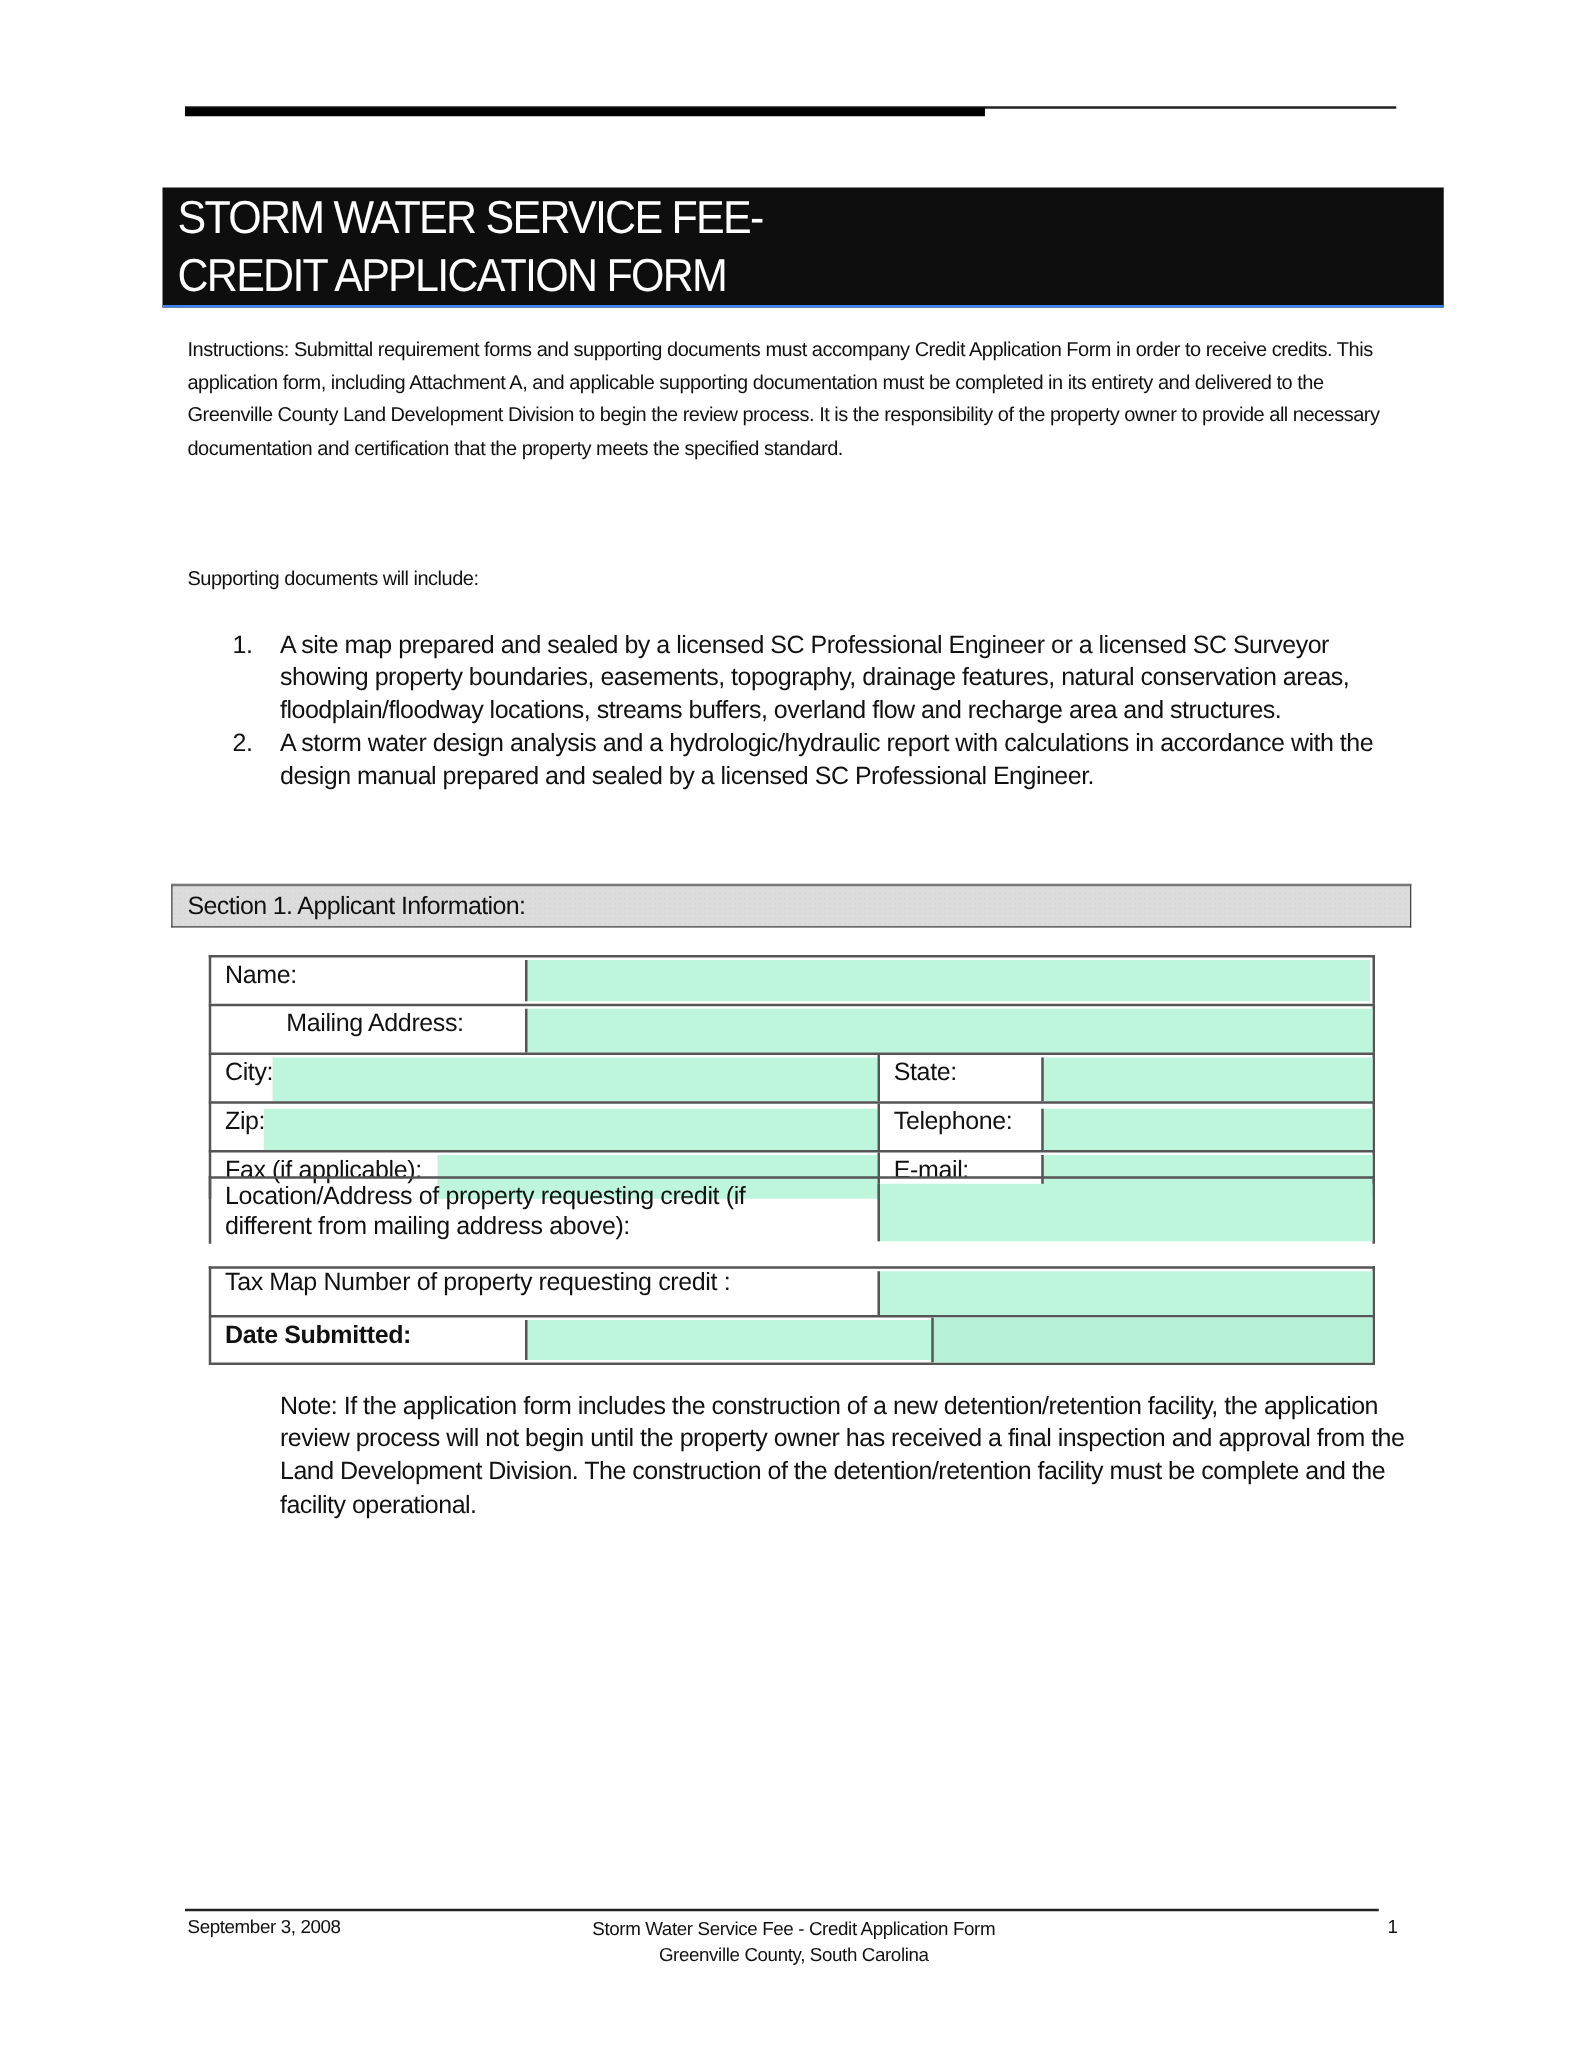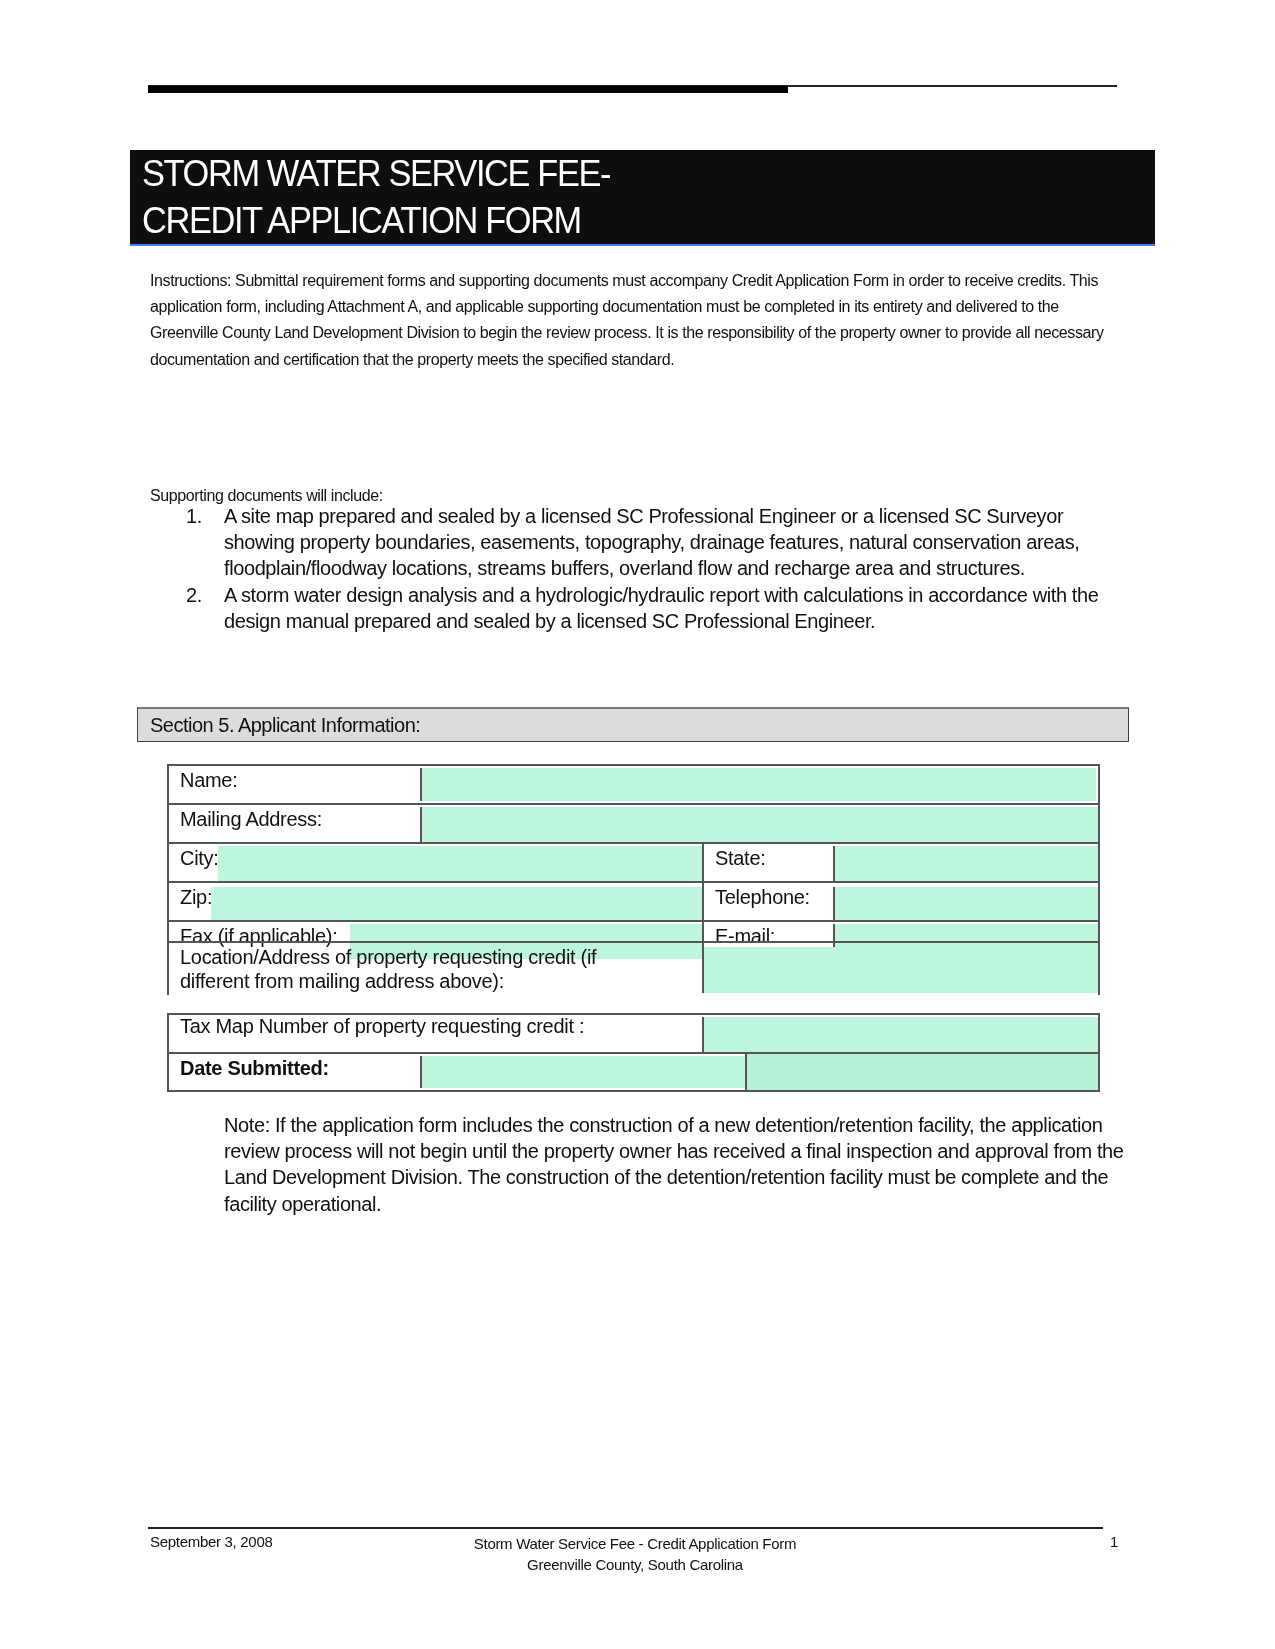--- a/index.html
+++ b/index.html
@@ -9,21 +9,21 @@
     .bar-thick { left:148px; top:86px; width:640px; height:7px; background:#000; }
     .bar-thin { left:148px; top:85px; width:969px; height:2px; background:#222; }
     .title-box { left:130px; top:150px; width:1025px; height:96px; background:#0e0e0e;
                  border-bottom:2px solid #3b82f6; box-sizing:border-box; }
     .title-line { position:absolute; left:12px; color:#fff; font-size:37px; letter-spacing:-1.5px;
                   transform:scaleX(0.93); transform-origin:left; white-space:nowrap; }
     .t1 { top:3px; } .t2 { top:50px; }
     .para { left:150px; width:980px; font-size:16px; line-height:26.2px; letter-spacing:-0.4px; }
     .para p { margin:0; }
     .instructions { top:268px; }
-    .supporting { top:451px;margin-top:32px; }
+    .supporting { top:451px; }
     .list { top:503px; left:150px; width:980px; font-size:20px; line-height:26.2px; letter-spacing:-0.4px; }
     .li { position:relative; padding-left:74px; }
     .li .num { position:absolute; left:36px; top:0; }
     .section-hdr { left:137px; top:707px; width:992px; height:35px; box-sizing:border-box;
                    border:1px solid #444; border-top:2px solid #777;
                    background:#dcdcdc;
                    background-image:radial-gradient(#c8c8c8 0.6px, transparent 0.7px);
                    background-size:4px 4px; }
     .section-hdr span { position:absolute; left:12px; top:5px; font-size:20px; letter-spacing:-0.5px; }
     .tbl { left:167px; top:764px; width:933px; }
@@ -63,31 +63,31 @@
     <span class="num">1.</span>
     <span>A site map prepared and sealed by a licensed SC Professional Engineer or a licensed SC Surveyor showing property boundaries, easements, topography, drainage features, natural conservation areas, floodplain/floodway locations, streams buffers, overland flow and recharge area and structures.</span>
   </div>
   <div class="li">
     <span class="num">2.</span>
     <span>A storm water design analysis and a hydrologic/hydraulic report with calculations in accordance with the design manual prepared and sealed by a licensed SC Professional Engineer.</span>
   </div>
 </div>
 
 <div class="abs section-hdr">
-  <span>Section 5. Applicant Information:</span>
+  <span>Section 1. Applicant Information:</span>
 </div>
 
 <div class="abs tbl">
 
   <div class="row" style="top:0;height:39px;">
     <div class="cell lbl" style="left:0;width:251px;">Name:</div>
     <div class="cell vline fill" style="left:251px;right:2px;top:2px;bottom:2px;"></div>
   </div>
 
-  <div class="row" style="top:39px;height:39px;">
+  <div class="row" style="top:39px;height:39px;text-align:center;">
     <div class="cell lbl" style="left:0;width:251px;">Mailing Address:</div>
     <div class="cell vline fill" style="left:251px;right:0;top:2px;"></div>
   </div>
 
   <div class="row" style="top:78px;height:39px;">
     <div class="cell lbl" style="left:0;width:60px;">City:</div>
     <div class="cell fill" style="left:49px;width:484px;top:2px;"></div>
     <div class="cell vline lbl" style="left:533px;width:116px;">State:</div>
     <div class="cell vline fill" style="left:664px;right:0;top:2px;"></div>
   </div>

